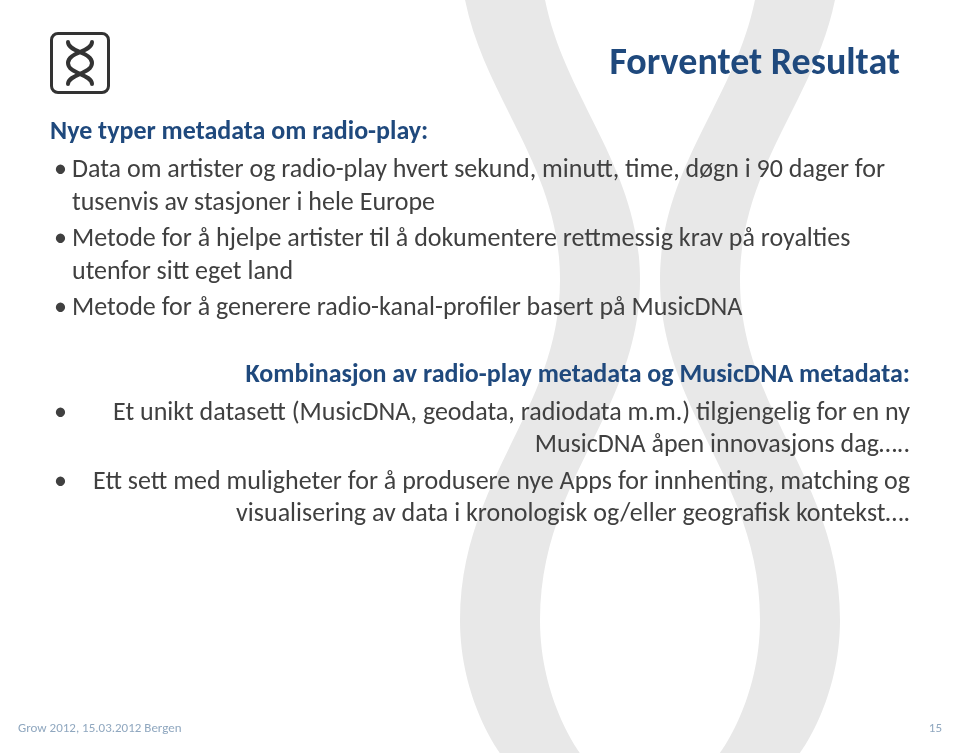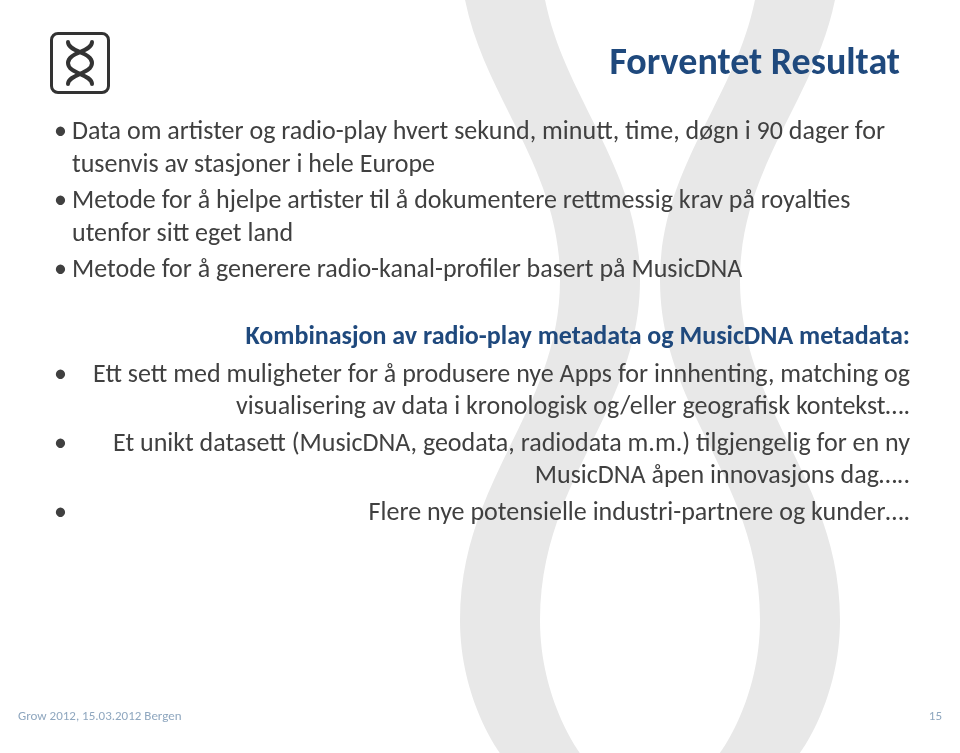--- a/index.html
+++ b/index.html
@@ -67,21 +67,21 @@
   }
   ul li::before {
     content: "•";
     color: #404040;
     position: absolute;
     left: 4px;
     top: 0;
   }
   .footer {
     position: absolute;
-    bottom: 30px;
+    bottom: 18px;
     left: 18px;
     right: 18px;
     display: flex;
     justify-content: space-between;
     font-size: 13px;
     color: #8fa7bf;
     z-index: 1;
   }
 </style>
 </head>
@@ -103,33 +103,33 @@
         <g fill="none" stroke="#333" stroke-width="4" stroke-linecap="round">
           <path d="M 10 2 C 10 12, 34 12, 34 23 C 34 34, 10 34, 10 44"></path>
           <path d="M 34 2 C 34 12, 10 12, 10 23 C 10 34, 34 34, 34 44"></path>
         </g>
       </svg>
     </div>
     <div class="title">Forventet Resultat</div>
   </div>
 
   <div>
+    <div class="section-heading">Nye typer  metadata om radio-play:</div>
     <ul>
       <li>Data om artister og radio-play hvert sekund, minutt, time, døgn i 90 dager for tusenvis av stasjoner i hele Europe</li>
       <li>Metode for å hjelpe artister til å dokumentere rettmessig krav på royalties utenfor sitt eget land</li>
       <li>Metode for å generere radio-kanal-profiler basert på MusicDNA</li>
     </ul>
   </div>
 
   <div class="section2">
     <div class="section-heading">Kombinasjon av radio-play metadata og MusicDNA metadata:</div>
     <ul>
+      <li>Et unikt datasett (MusicDNA, geodata, radiodata m.m.) tilgjengelig for en ny MusicDNA åpen innovasjons dag…..</li>
       <li>Ett sett med muligheter for å produsere nye Apps for innhenting, matching og visualisering av data i kronologisk og/eller geografisk kontekst….</li>
-      <li>Et unikt datasett (MusicDNA, geodata, radiodata m.m.) tilgjengelig for en ny MusicDNA åpen innovasjons dag…..</li>
-      <li>Flere nye potensielle industri-partnere og kunder….</li>
     </ul>
   </div>
 </div>
 
 <div class="footer">
   <span>Grow 2012, 15.03.2012 Bergen</span>
   <span>15</span>
 </div>
 
 </body></html>

